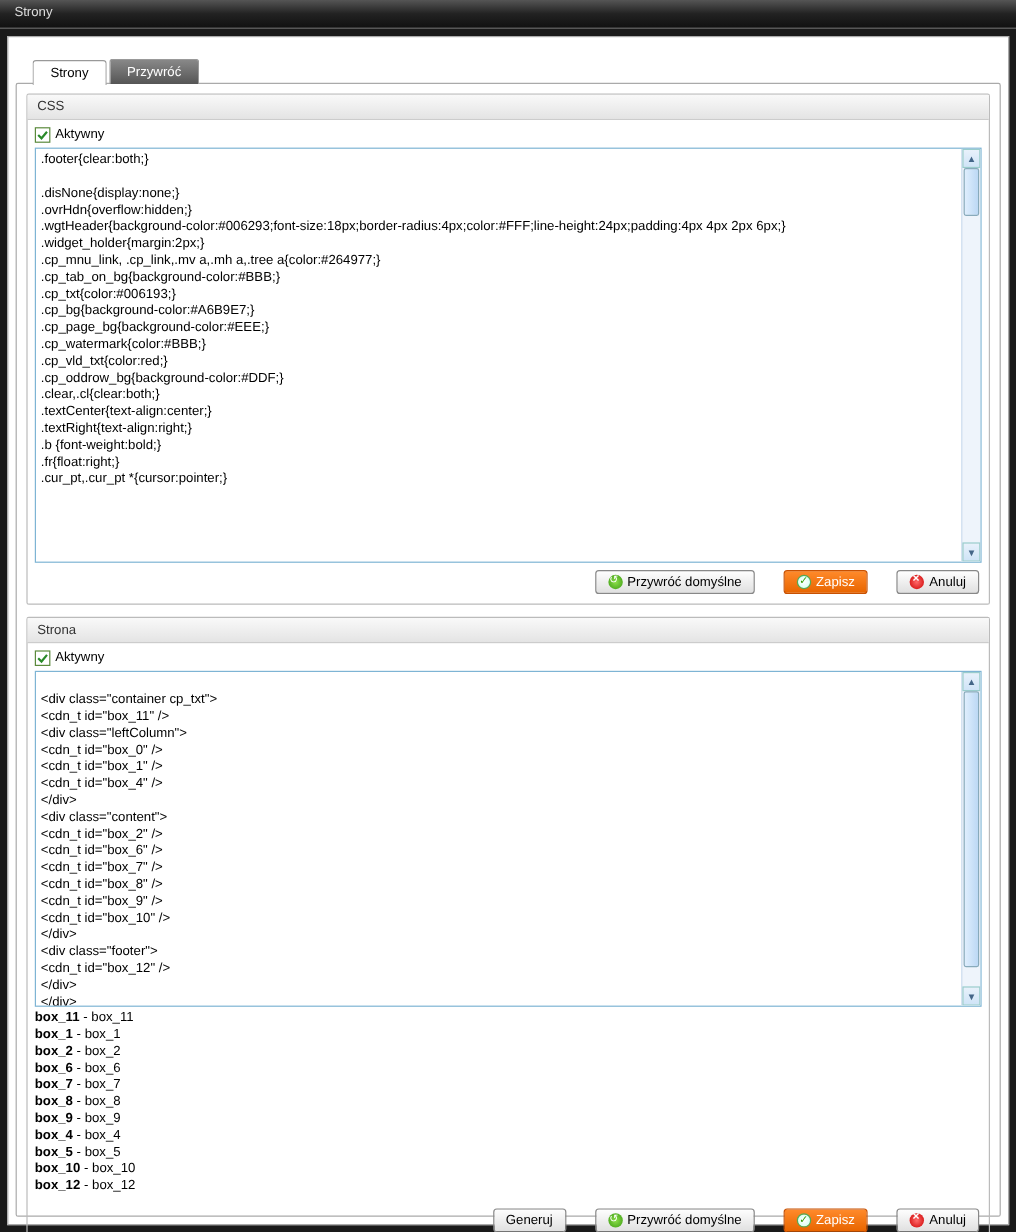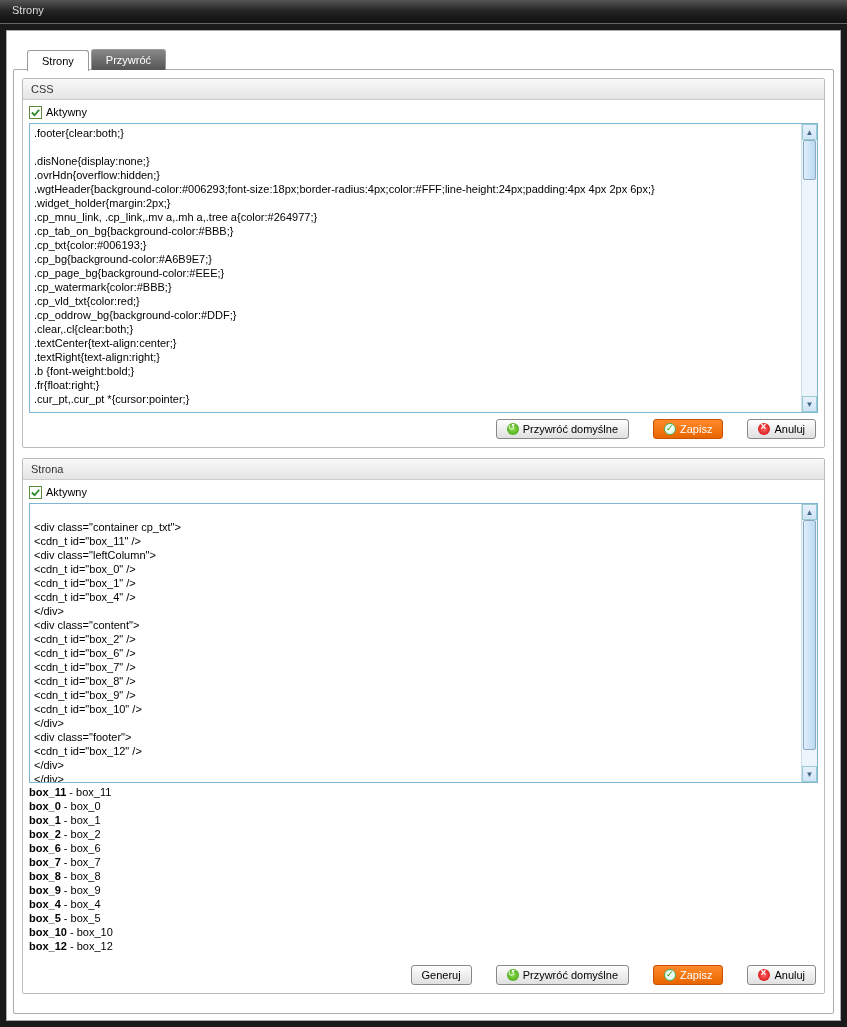--- a/index.html
+++ b/index.html
@@ -112,21 +112,21 @@
   .textarea-content {
     padding: 2px 4px;
     font-family: Tahoma, sans-serif;
     font-size: 11px;
     color: #000;
     white-space: pre;
     line-height: 14px;
     height: 100%;
     overflow: hidden;
   }
-  .t1 { height: 290px; }
+  .t1 { height: 346px; }
   .t2 { height: 280px; }
   .scrollbar {
     position: absolute;
     right: 0;
     top: 0;
     bottom: 0;
     width: 16px;
     background: #eef4fb;
     border-left: 1px solid #cde;
   }
@@ -300,21 +300,20 @@
               <div class="scroll-arrow">▲</div>
               <div class="scroll-track">
                 <div class="scroll-thumb" style="top:0;height:230px;"></div>
               </div>
               <div class="scroll-arrow" style="position:absolute;bottom:0;left:0;right:0;">▼</div>
             </div>
           </div>
 
           <div class="box-list" id="box-list">
               <div><b>box_11</b> - box_11</div>
-              <div><b>box_0</b> - box_0</div>
               <div><b>box_1</b> - box_1</div>
               <div><b>box_2</b> - box_2</div>
               <div><b>box_6</b> - box_6</div>
               <div><b>box_7</b> - box_7</div>
               <div><b>box_8</b> - box_8</div>
               <div><b>box_9</b> - box_9</div>
               <div><b>box_4</b> - box_4</div>
               <div><b>box_5</b> - box_5</div>
               <div><b>box_10</b> - box_10</div>
               <div><b>box_12</b> - box_12</div>

